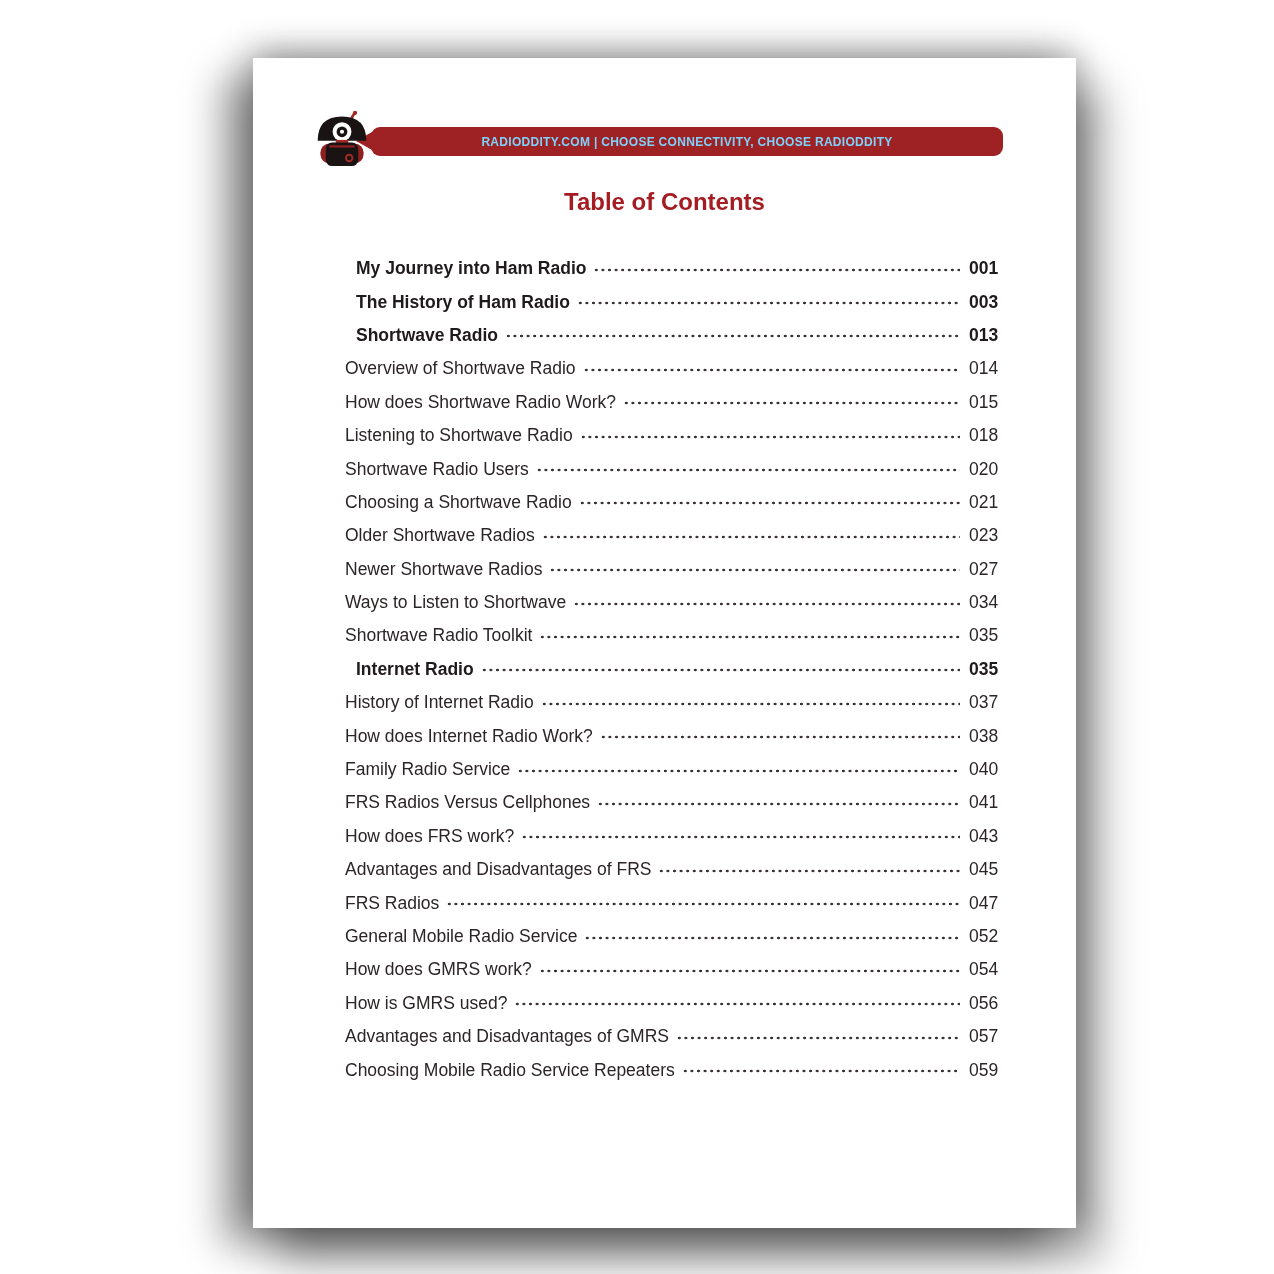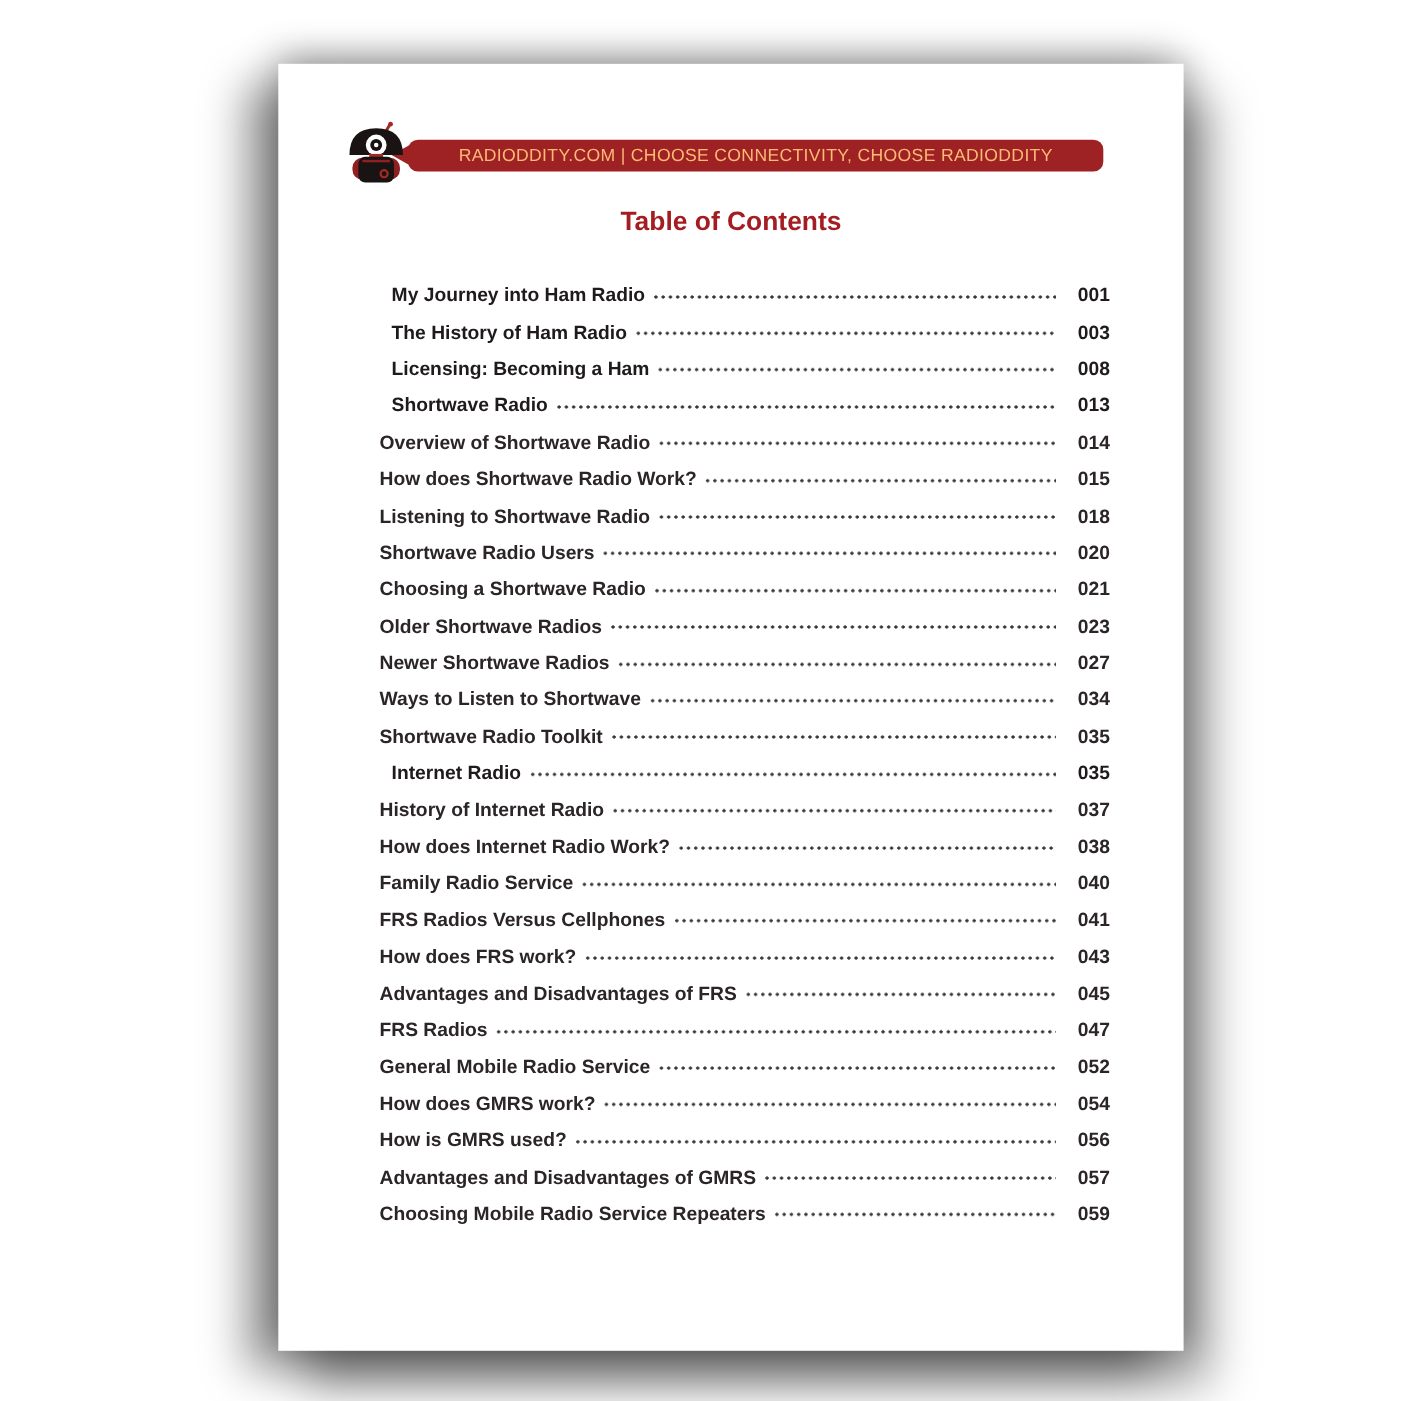--- a/index.html
+++ b/index.html
@@ -33,23 +33,23 @@
   .banner::before{
     content:"";
     position:absolute;
     left:-15px; top:5px;
     width:0;height:0;
     border-top:9px solid transparent;
     border-bottom:9px solid transparent;
     border-right:16px solid #9e2124;
   }
   .banner-text{
-    color:#fdba74;
-    font-weight:normal;
-    font-size:16px;
+    color:#7dd3fc;
+    font-weight:bold;
+    font-size:12px;
     letter-spacing:0.3px;
     white-space:nowrap;
   }
   .logo{
     position:absolute;
     left:62px; top:52px;
     width:54px; height:58px;
   }
   .page-title{
     position:absolute;
@@ -66,37 +66,35 @@
     position:absolute;
     left:67px; top:194px;
     width:689px;
   }
   .toc-row{
     display:flex;
     align-items:center;
     height:33.4px;
     font-size:17.5px;
     color:#2b2526;
-    font-weight:bold;
   }
   .toc-row.top{ font-weight:bold; color:#1f1a1b;margin-left:36px; }
   .toc-row.sub{ padding-left:25px; }
   .toc-title{ white-space:nowrap; }
   .toc-leader{
     flex:1;
     height:14px;
     margin:2px 9px 0 7px;
     background-image:radial-gradient(circle, #393334 1.25px, rgba(0,0,0,0) 1.6px);
     background-size:6.6px 14px;
     background-position:left center;
     background-repeat:repeat-x;
   }
   .toc-page{
     width:40px;
-    text-align:right;
     white-space:nowrap;
   }
 </style>
 </head>
 <body>
 
 <div class="sheet">
 
   <div class="banner">
     <span class="banner-text">RADIODDITY.COM | CHOOSE CONNECTIVITY, CHOOSE RADIODDITY</span>
@@ -132,25 +130,20 @@
     <span class="toc-leader"></span>
     <span class="toc-page">001</span>
   </div>
 
   <div class="toc-row top">
     <span class="toc-title">The History of Ham Radio</span>
     <span class="toc-leader"></span>
     <span class="toc-page">003</span>
   </div>
 
-  <div class="toc-row top">
-    <span class="toc-title">Licensing: Becoming a Ham</span>
-    <span class="toc-leader"></span>
-    <span class="toc-page">008</span>
-  </div>
 
   <div class="toc-row top">
     <span class="toc-title">Shortwave Radio</span>
     <span class="toc-leader"></span>
     <span class="toc-page">013</span>
   </div>
 
   <div class="toc-row sub">
     <span class="toc-title">Overview of Shortwave Radio</span>
     <span class="toc-leader"></span>

